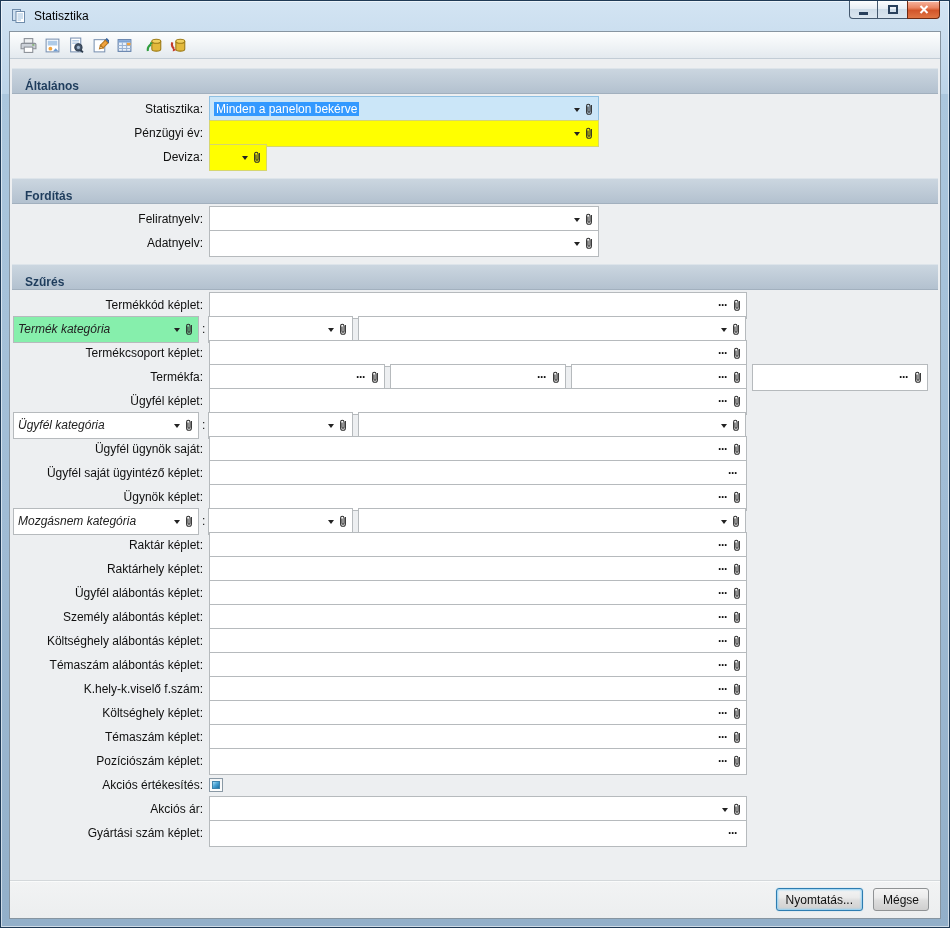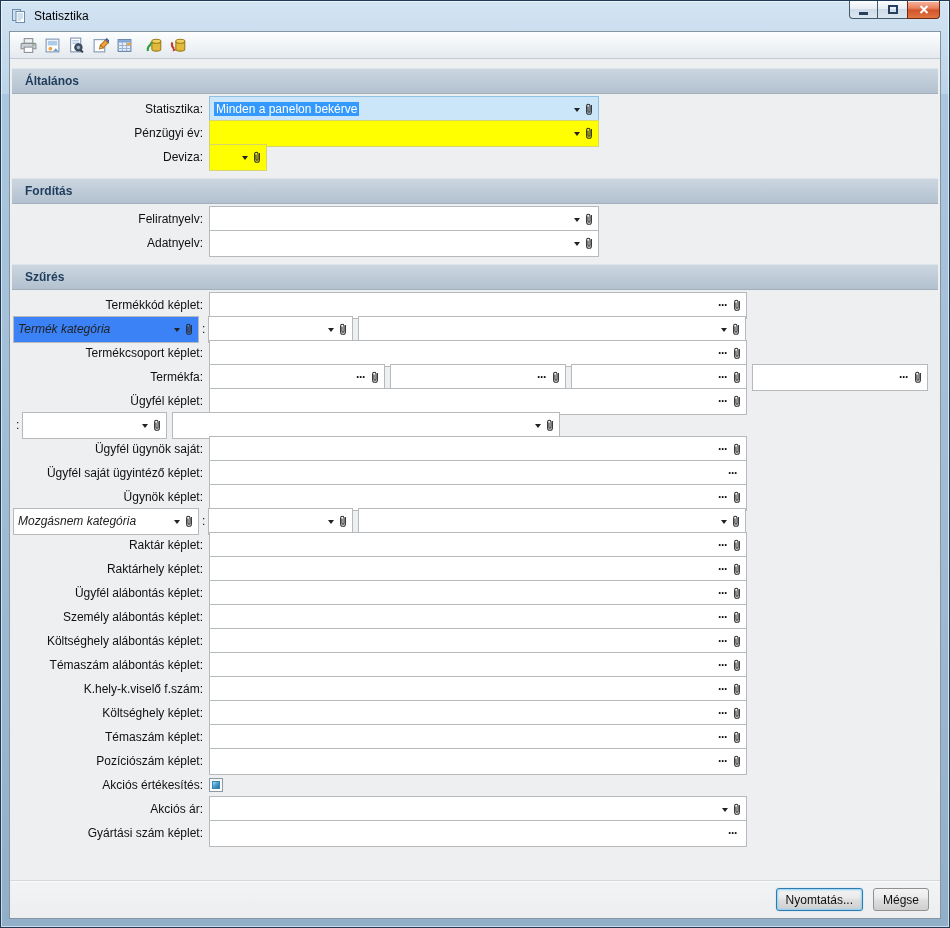--- a/index.html
+++ b/index.html
@@ -41,21 +41,21 @@
     border-bottom: 1px solid #c2ccd5; }
   .tbtn { width: 24px; height: 24px; border: none; background: transparent;
     display: flex; align-items: center; justify-content: center; padding: 0; }
   .tbtn.gap { margin-left: 6px; }
 
   .content { flex: 1 1 auto; overflow: hidden; padding: 0 1px; }
 
   .sec-h { height: 26px; margin: 9px 1px 3px 1px;
     background: linear-gradient(#cbd6e0,#b3c1cf);
     border-top: 1px solid #dde4ea; border-bottom: 1px solid #a2b0be;
-    display: flex; align-items: center; padding-left: 13px;
+    display: flex; align-items: flex-end; padding-left: 13px;
     color: #1e3c5c; font-weight: bold; }
 
   .row { display: flex; align-items: center; height: 24px; padding-left: 2px; }
   .lbl { flex: 0 0 190px; text-align: right; margin-right: 6px; white-space: nowrap;
     overflow: hidden; color: #101010; }
 
   .dd, .inp { display: inline-flex; align-items: center; height: 27px;
     background: #fff; border: 1px solid #b6babd; padding: 0 4px 0 4px; }
   .dd-val { flex: 1 1 auto; white-space: nowrap; overflow: hidden; line-height: 18px; }
   .dd.it .dd-val { font-style: italic; color: #222; }
@@ -263,21 +263,21 @@
               <span class="sp"></span>
               <span class="dots">···</span>
               <span class="clip">
                 <svg width="10" height="14" viewBox="0 0 10 14">
                   <path d="M7.4 3.1 V9.9 a2.4 2.4 0 0 1 -4.8 0 V3.9 a1.7 1.7 0 0 1 3.4 0 V9.3 a1 1 0 0 1 -2 0 V4.5" fill="none" stroke="#2b2b2b" stroke-width="1.05"></path>
                 </svg>
               </span>
             </span>
           </div>
           <div class="row">
-            <span class="dd it" style="width:186px;background:#3b82f6;border-color:#b6babd;">
+            <span class="dd it" style="width:186px;background:#86efac;border-color:#b6babd;">
               <span class="dd-val">Termék kategória</span>
               <span class="arrow"></span>
               <span class="clip">
                 <svg width="10" height="14" viewBox="0 0 10 14">
                   <path d="M7.4 3.1 V9.9 a2.4 2.4 0 0 1 -4.8 0 V3.9 a1.7 1.7 0 0 1 3.4 0 V9.3 a1 1 0 0 1 -2 0 V4.5" fill="none" stroke="#2b2b2b" stroke-width="1.05"></path>
                 </svg>
               </span>
             </span>
             <span class="colon">:</span>
             <span class="dd" style="width:145px;background:#ffffff;border-color:#b6babd;">
@@ -357,20 +357,29 @@
               <span class="sp"></span>
               <span class="dots">···</span>
               <span class="clip">
                 <svg width="10" height="14" viewBox="0 0 10 14">
                   <path d="M7.4 3.1 V9.9 a2.4 2.4 0 0 1 -4.8 0 V3.9 a1.7 1.7 0 0 1 3.4 0 V9.3 a1 1 0 0 1 -2 0 V4.5" fill="none" stroke="#2b2b2b" stroke-width="1.05"></path>
                 </svg>
               </span>
             </span>
           </div>
           <div class="row">
+            <span class="dd it" style="width:186px;background:#ffffff;border-color:#b6babd;">
+              <span class="dd-val">Ügyfél kategória</span>
+              <span class="arrow"></span>
+              <span class="clip">
+                <svg width="10" height="14" viewBox="0 0 10 14">
+                  <path d="M7.4 3.1 V9.9 a2.4 2.4 0 0 1 -4.8 0 V3.9 a1.7 1.7 0 0 1 3.4 0 V9.3 a1 1 0 0 1 -2 0 V4.5" fill="none" stroke="#2b2b2b" stroke-width="1.05"></path>
+                </svg>
+              </span>
+            </span>
             <span class="colon">:</span>
             <span class="dd" style="width:145px;background:#ffffff;border-color:#b6babd;">
               <span class="dd-val"></span>
               <span class="arrow"></span>
               <span class="clip">
                 <svg width="10" height="14" viewBox="0 0 10 14">
                   <path d="M7.4 3.1 V9.9 a2.4 2.4 0 0 1 -4.8 0 V3.9 a1.7 1.7 0 0 1 3.4 0 V9.3 a1 1 0 0 1 -2 0 V4.5" fill="none" stroke="#2b2b2b" stroke-width="1.05"></path>
                 </svg>
               </span>
             </span>

